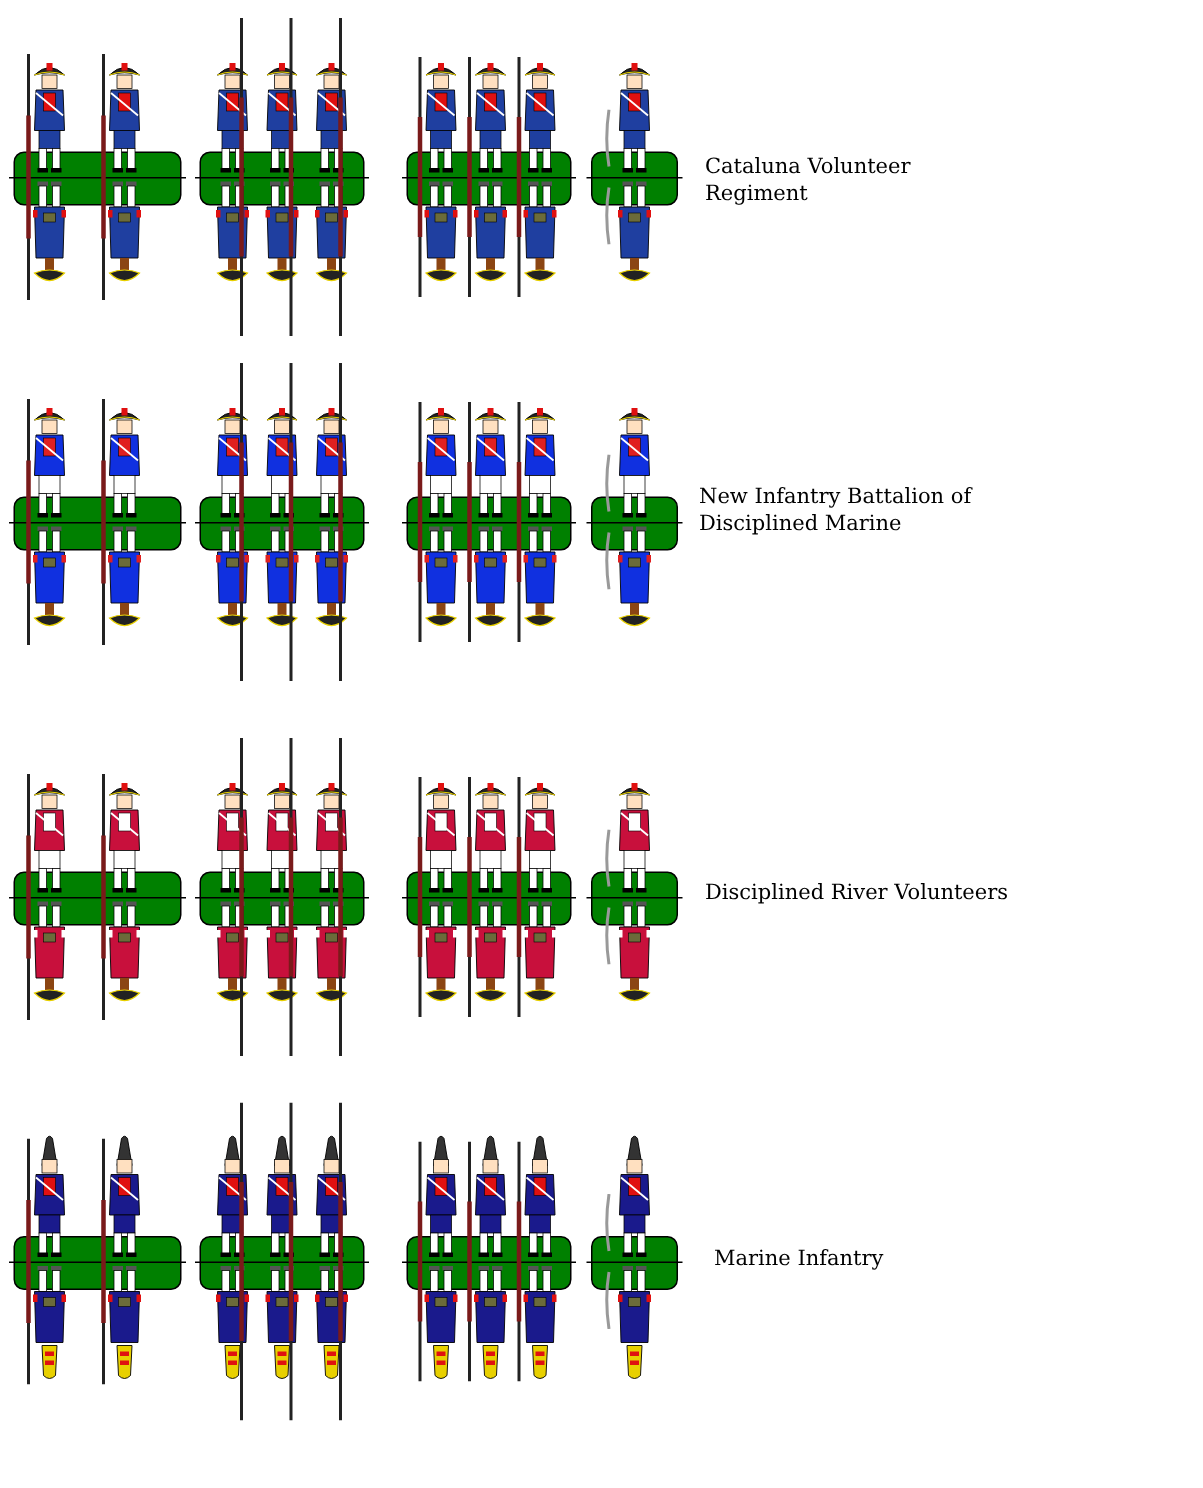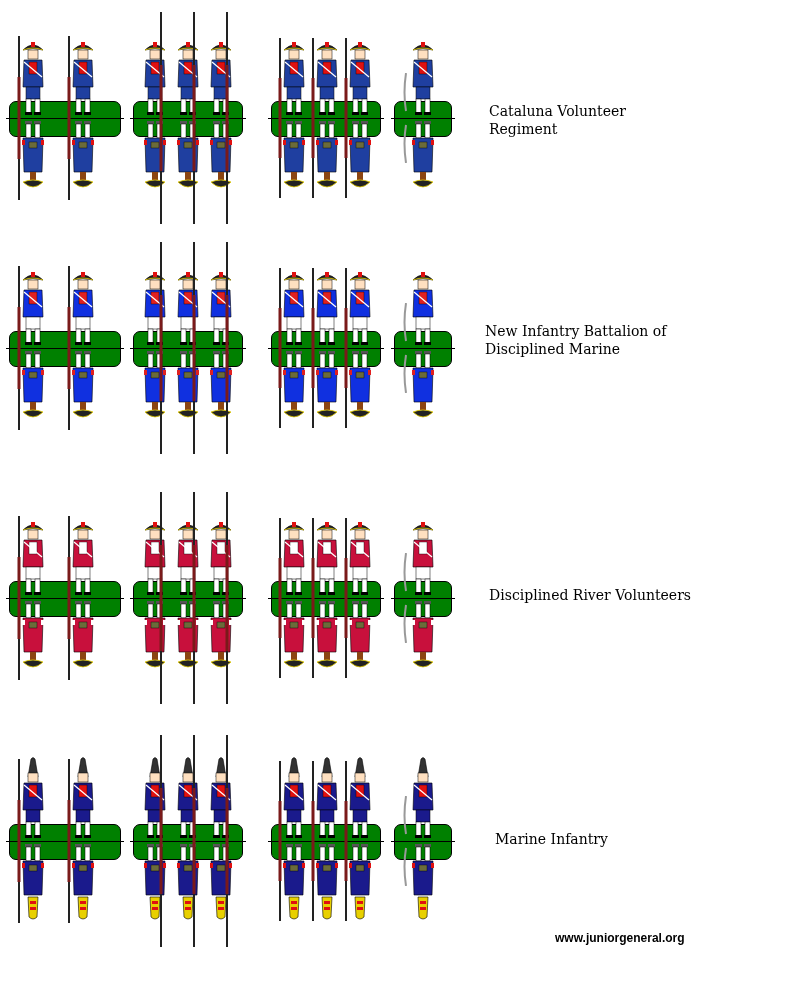--- a/index.html
+++ b/index.html
@@ -1,21 +1,21 @@
 <!DOCTYPE html>
 <html><head>
 <meta charset="utf-8">
 <style>
   html, body { margin: 0; padding: 0; background: #ffffff; }
   body { width: 802px; height: 992px; position: relative; overflow: hidden; font-family: "DejaVu Serif", serif; }
   .sheet { position: absolute; left: 0; top: 0; width: 802px; height: 992px; }
   .base { position: absolute; background: #008000; border: 1px solid #000; border-radius: 7px; }
   .hline { position: absolute; height: 1px; background: #000; }
   .fig { position: absolute; }
-  .label { position: absolute; font-family: "DejaVu Serif", serif; font-size: 14px; line-height: 18px; color: #000; margin-left: 19px; }
+  .label { position: absolute; font-family: "DejaVu Serif", serif; font-size: 14px; line-height: 18px; color: #000; }
   .credits { position: absolute; left: 555px; top: 930px; font-family: "Liberation Sans", sans-serif; font-weight: bold; font-size: 12px; line-height: 16px; color: #000; }
   .credits div { white-space: nowrap; }
 </style>
 </head>
 <body>
 
 <div class="sheet" id="sheet">
     <div class="base" style="left: 9px; top: 101px; width: 110px; height: 34px;"></div>
     <div class="hline" style="left: 6px; top: 118px; width: 118px;"></div>
     <div class="fig" style="left: 18px; top: 32px;"><svg width="30" height="190" viewBox="0 0 30 190">
@@ -1058,14 +1058,13 @@
   <div>Disciplined Marine</div>
 </div>
 <div class="label" style="left:470px; top:586px;">
   <div>Disciplined River Volunteers</div>
 </div>
 <div class="label" style="left:476px; top:830px;">
   <div>Marine Infantry</div>
 </div>
 
 <div class="credits">
-  <div>www.juniorgeneral.org</div>
 </div>
 
 </body></html>

